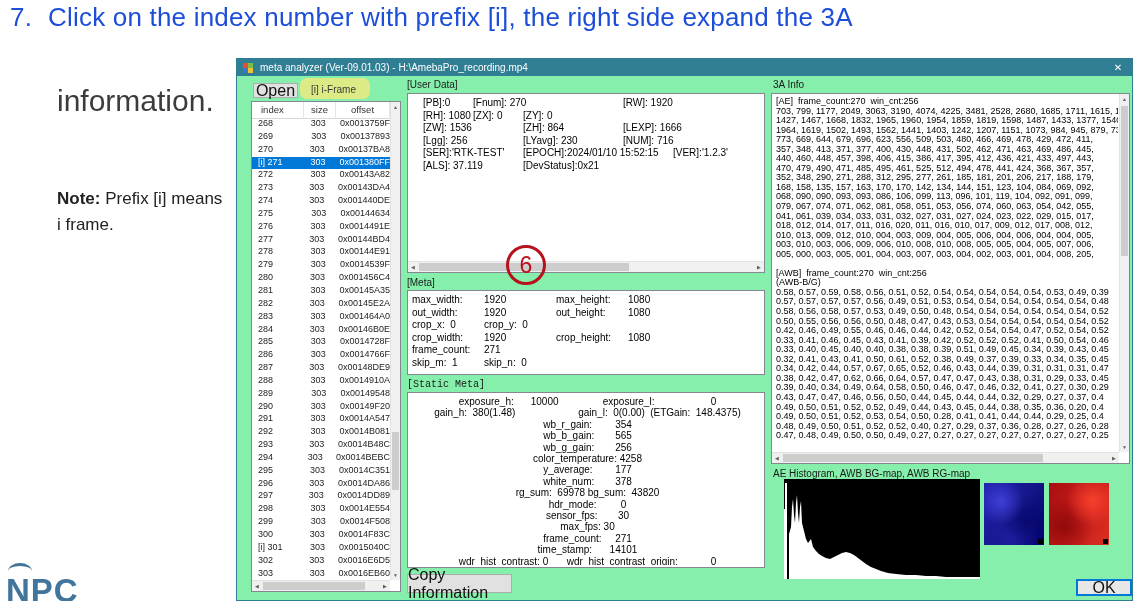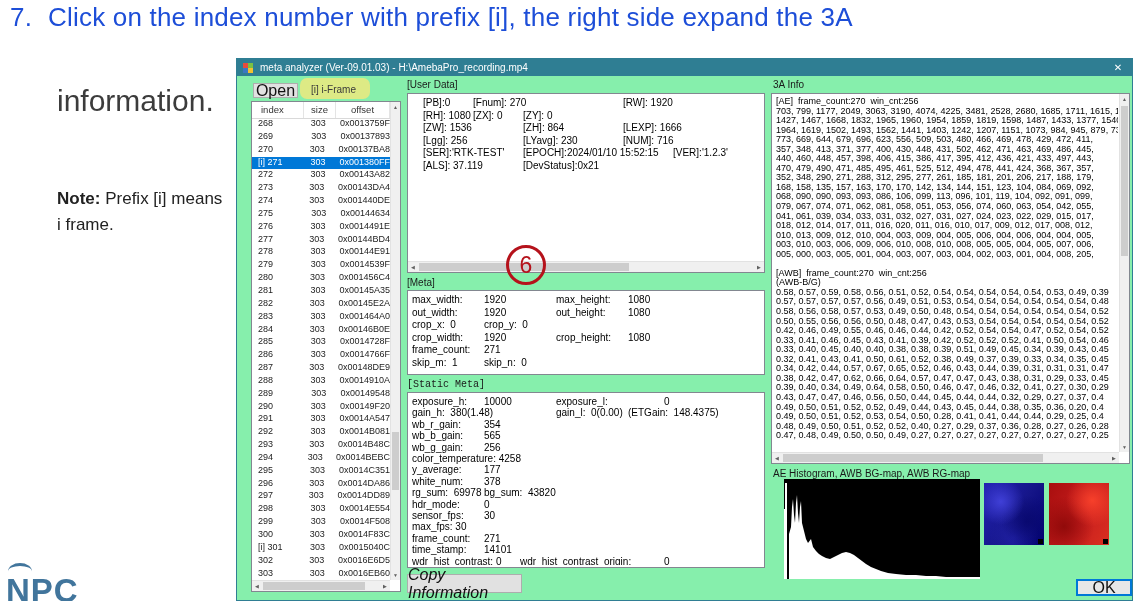--- a/index.html
+++ b/index.html
@@ -29,21 +29,21 @@
   .app-icon i:nth-child(3){background:#3b78c3;}
   .app-icon i:nth-child(4){background:#f2c230;}
   .title-text{color:#fff;font-size:10px;margin-left:7px;white-space:nowrap;}
   .close-btn{position:absolute;right:0;top:0;width:28px;height:17px;color:#fff;font-size:10px;
              display:flex;align-items:center;justify-content:center;}
   .client{position:absolute;left:0;top:17px;right:0;bottom:0;}
 
   .btn{background:#e1e1e1;border:1px solid #adadad;box-sizing:border-box;font-size:16px;color:#111;
        display:flex;align-items:center;justify-content:center;}
   .open-btn{left:16px;top:7px;width:45px;height:15px;}
-  .copy-btn{left:170px;top:498px;width:115px;height:19px;font-style:italic;}
+  .copy-btn{left:170px;top:498px;width:105px;height:19px;}
   .ok-btn{left:839px;top:503px;width:56px;height:17px;border:2px solid #0078d7;background:#e7e7e7;}
 
   .hl{left:63px;top:2px;width:70px;height:21px;background:var(--highlight,#f3e97c);opacity:.8;border-radius:7px;}
   .iframe-label{left:74px;top:8px;font-size:10px;color:#3a3a3a;}
 
   
   .itable{left:14px;top:25px;width:150px;height:491px;background:#fff;border:1px solid #828790;box-sizing:border-box;}
   .ithead{position:absolute;left:0;top:0;right:10px;height:16px;background:#fff;border-bottom:1px solid #d9d9d9;
           display:flex;font-size:9.5px;color:#333;}
   .ithead span{display:block;box-sizing:border-box;border-right:1px solid #e4e4e4;line-height:15px;}
@@ -363,21 +363,21 @@
           <div class="pline">out_width:	1920		out_height:	1080</div>
           <div class="pline">crop_x:  0	crop_y:  0</div>
           <div class="pline">crop_width:	1920		crop_height:	1080</div>
           <div class="pline">frame_count:	271</div>
           <div class="pline">skip_m:  1	skip_n:  0</div>
         </div>
     </div>
 
     <div class="abs plabel smeta-label">[Static Meta]</div>
     <div class="abs pbox sm smeta-box">
-      <div class="pad" style="bottom:2px;">
+      <div class="pad" style="bottom:2px;text-align:center;">
 
       <div class="pline">exposure_h:	10000		exposure_l:		0</div>
           <div class="pline">gain_h:  380(1.48)		gain_l:  0(0.00)	(ETGain:  148.4375)</div>
           <div class="pline">wb_r_gain:	354</div>
           <div class="pline">wb_b_gain:	565</div>
           <div class="pline">wb_g_gain:	256</div>
           <div class="pline">color_temperature: 4258</div>
           <div class="pline">y_average:	177</div>
           <div class="pline">white_num:	378</div>
           <div class="pline">rg_sum:  69978	bg_sum:  43820</div>

